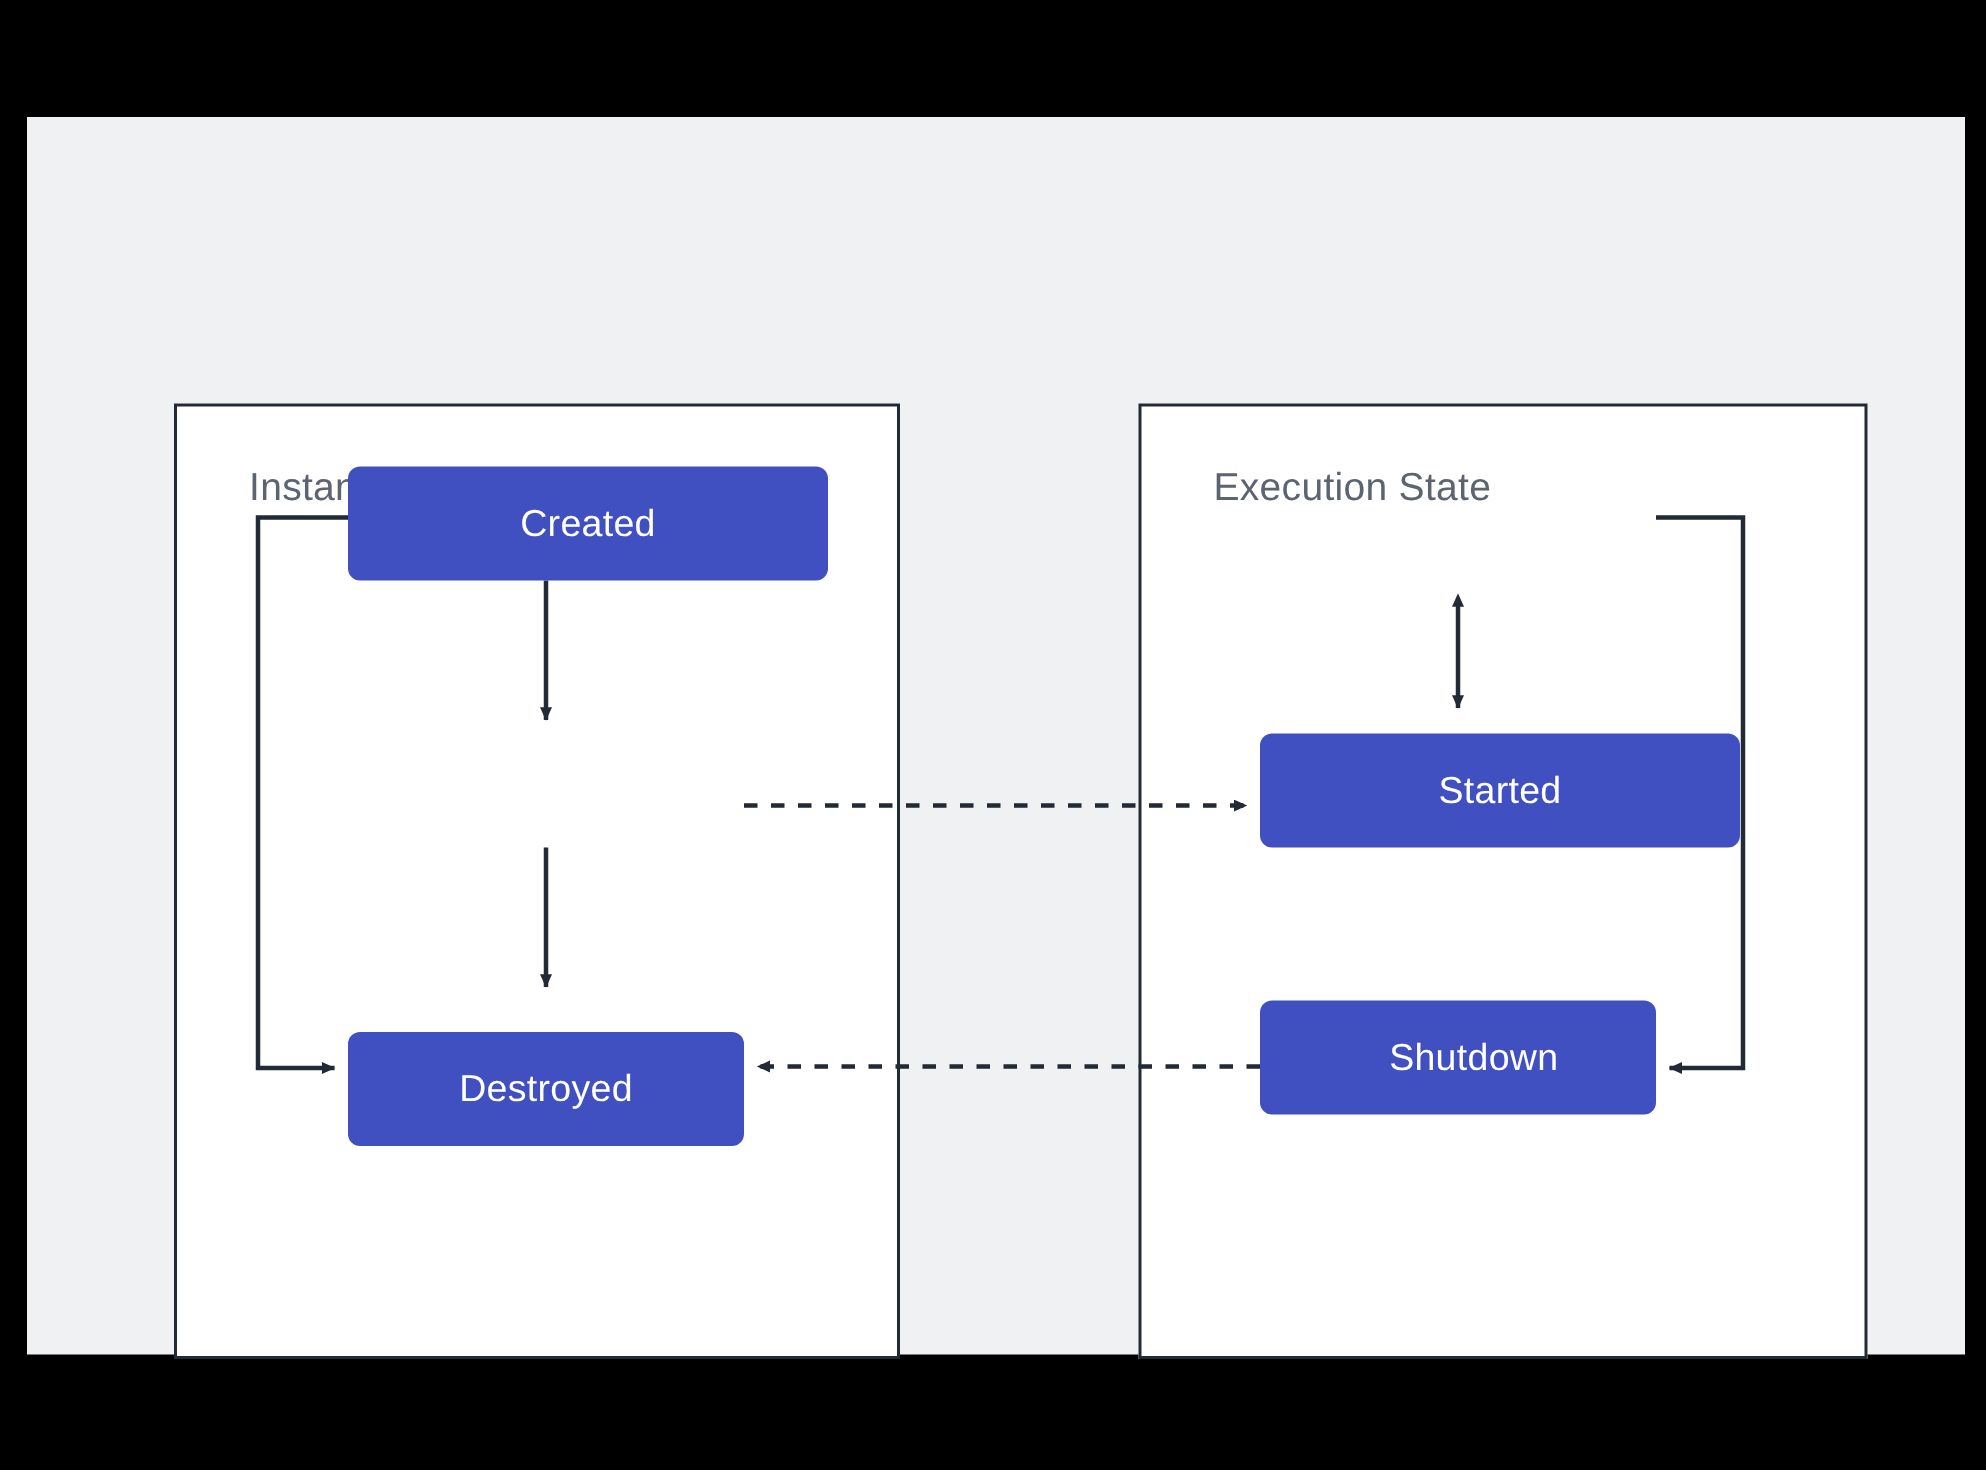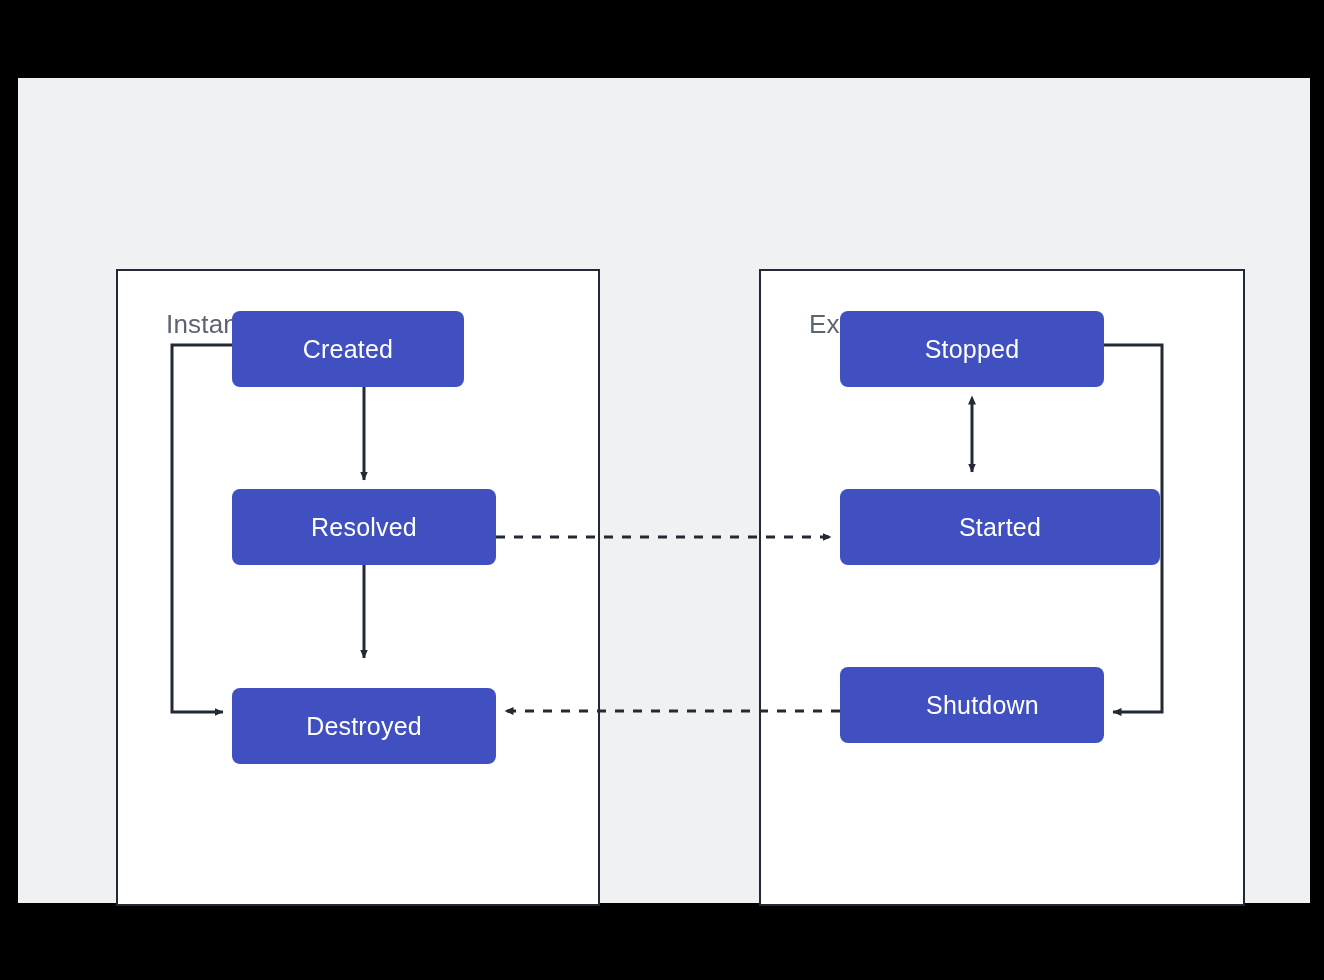--- a/index.html
+++ b/index.html
@@ -69,21 +69,21 @@
     border-radius: 8px;
     color: #ffffff;
     font-size: 25px;
     display: flex;
     align-items: center;
     justify-content: center;
     box-sizing: border-box;
     letter-spacing: 0.2px;
   }
 
-  #node-created   { left: 232px; top: 311px; width: 232px; height: 76px; }
+  #node-created   { left: 232px; top: 311px; width: 320px; height: 76px; }
   #node-resolved  { left: 232px; top: 489px; width: 264px; height: 76px; }
   #node-destroyed { left: 232px; top: 667px; width: 264px; height: 76px; margin-top: 21px; }
   #node-stopped   { left: 840px; top: 311px; width: 264px; height: 76px; }
   #node-started   { left: 840px; top: 489px; width: 320px; height: 76px; }
   #node-shutdown  { left: 840px; top: 667px; width: 264px; height: 76px; padding-left: 21px; }
 
   
   #edges {
     position: absolute;
     left: 0;
@@ -149,23 +149,21 @@
 
      Started (dashed) --&gt;
     <path class="edge-dashed" d="M496,537 L831,537" marker-end="url(#arrow-end)"></path>
 
      Destroyed (dashed) --&gt;
     <path class="edge-dashed" d="M840,711 L505,711" marker-end="url(#arrow-end)"></path>
   </svg>
 
   <div class="node" id="node-created">Created</div>
 
-  <div class="node" id="node-resolved">Resolved</div>
 
   <div class="node" id="node-destroyed">Destroyed</div>
 
-  <div class="node" id="node-stopped">Stopped</div>
 
   <div class="node" id="node-started">Started</div>
 
   <div class="node" id="node-shutdown">Shutdown</div>
 
 </div>
 
 </body></html>

